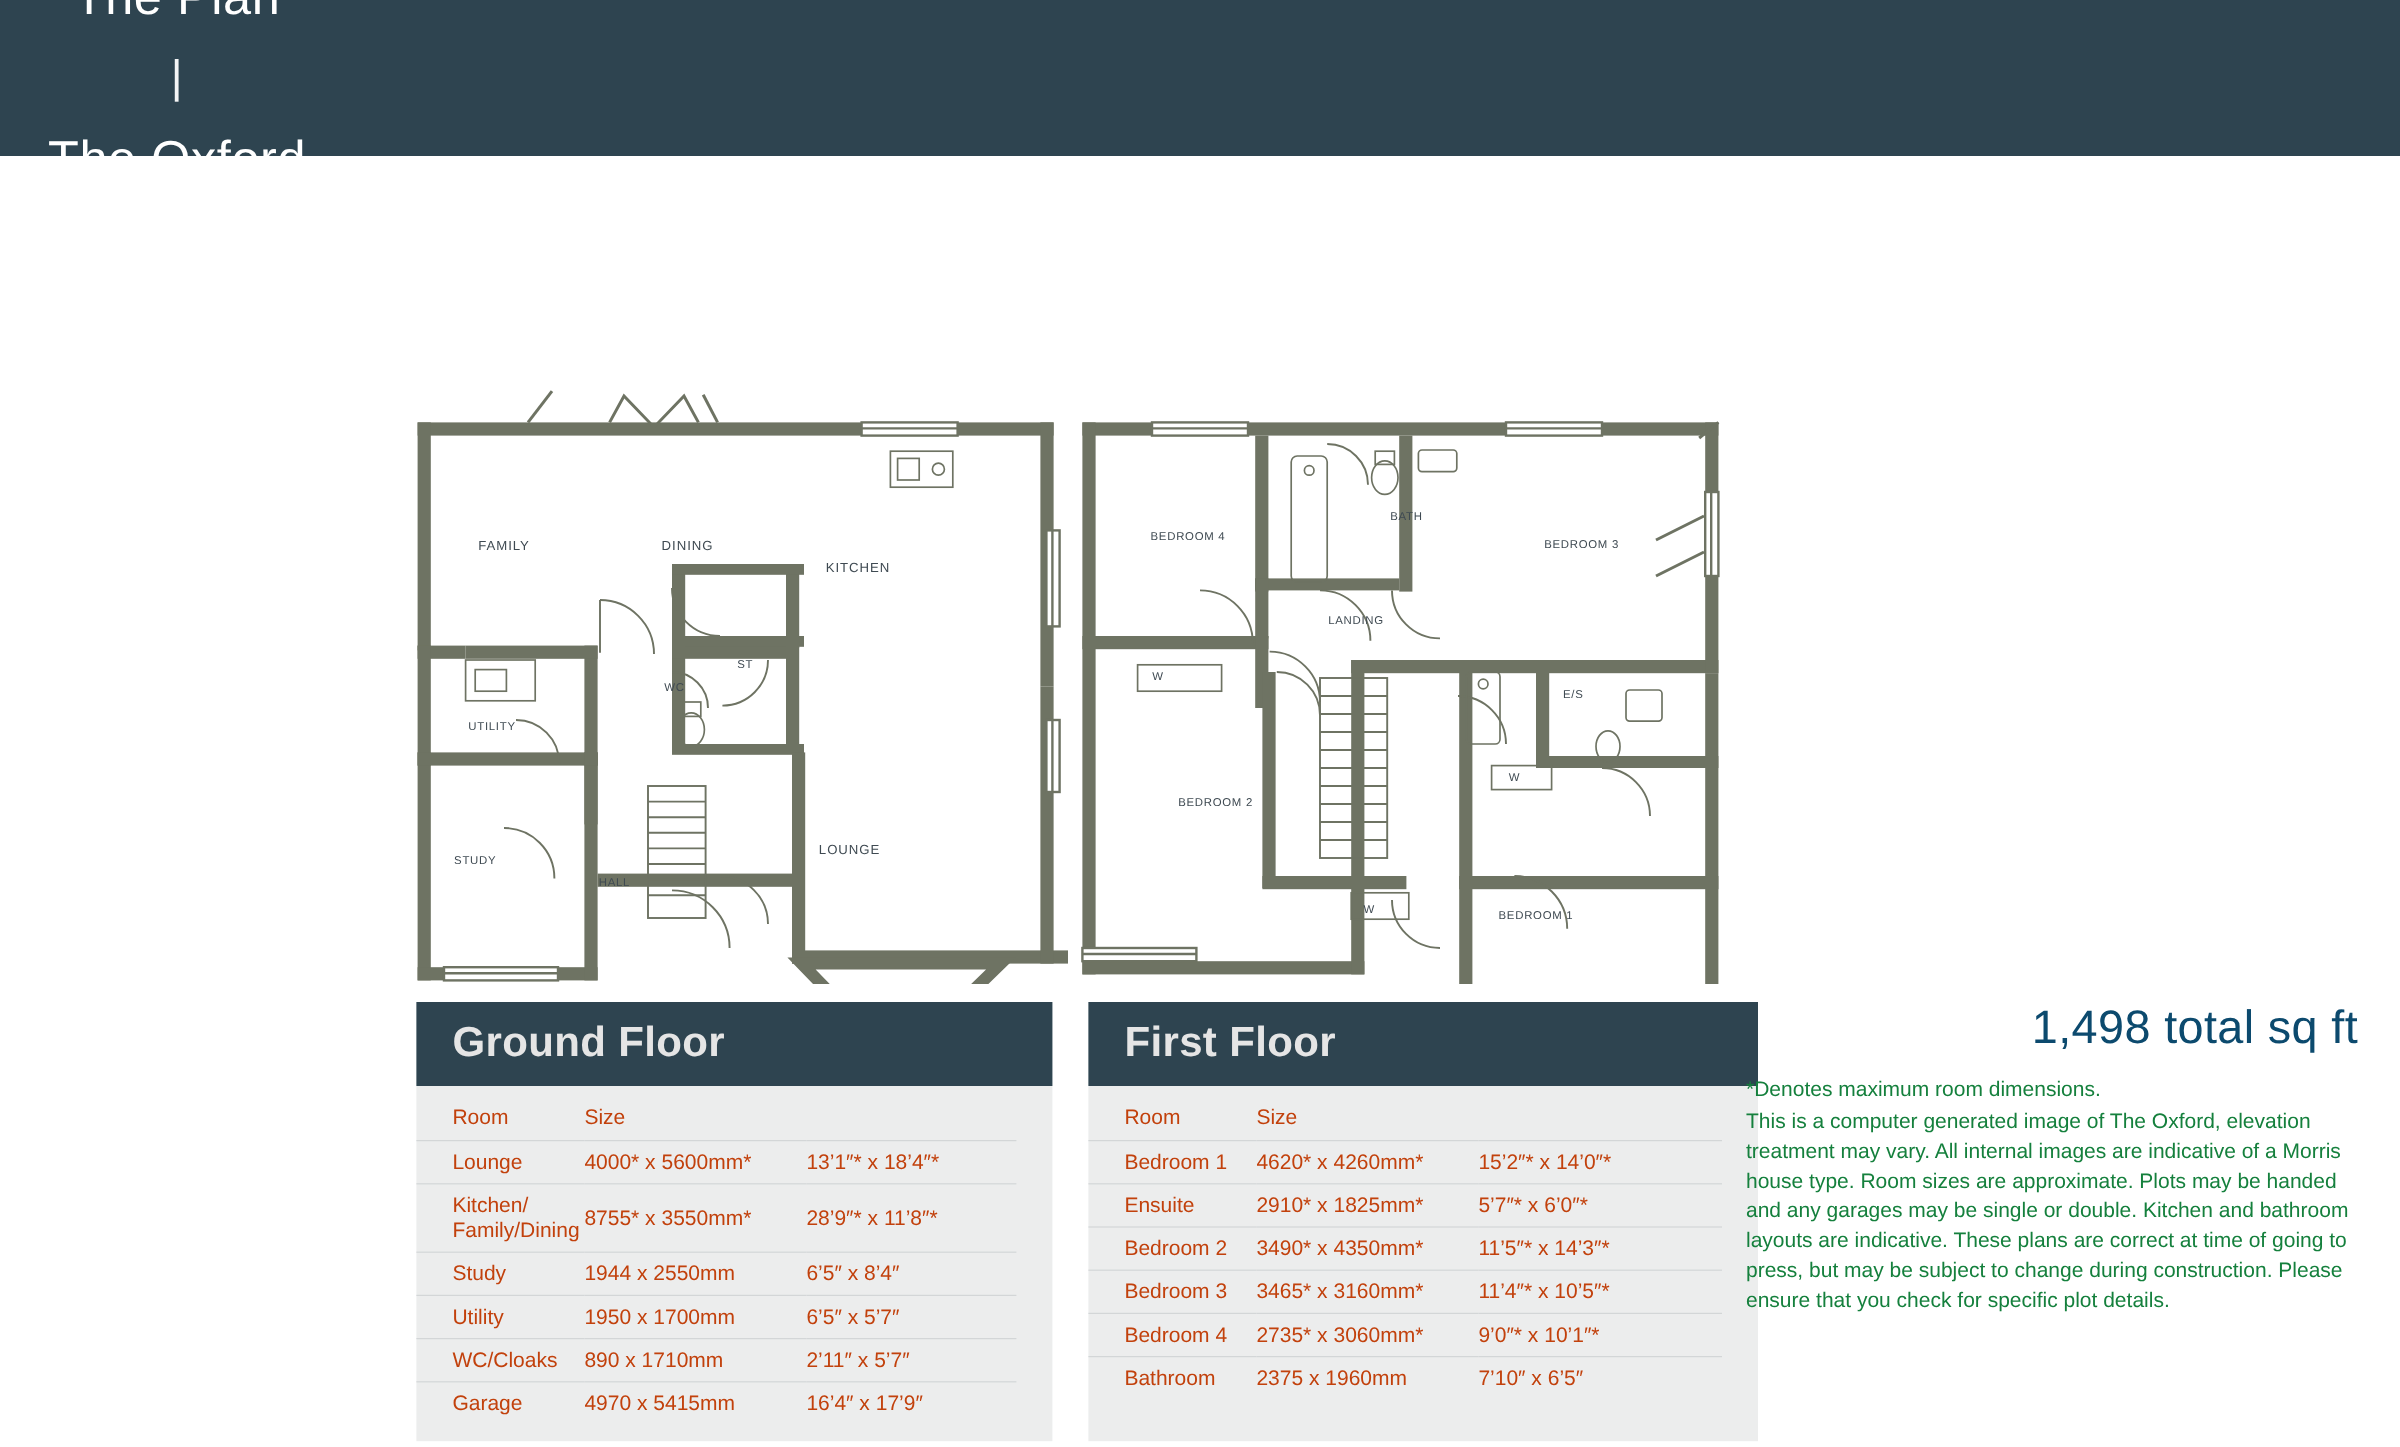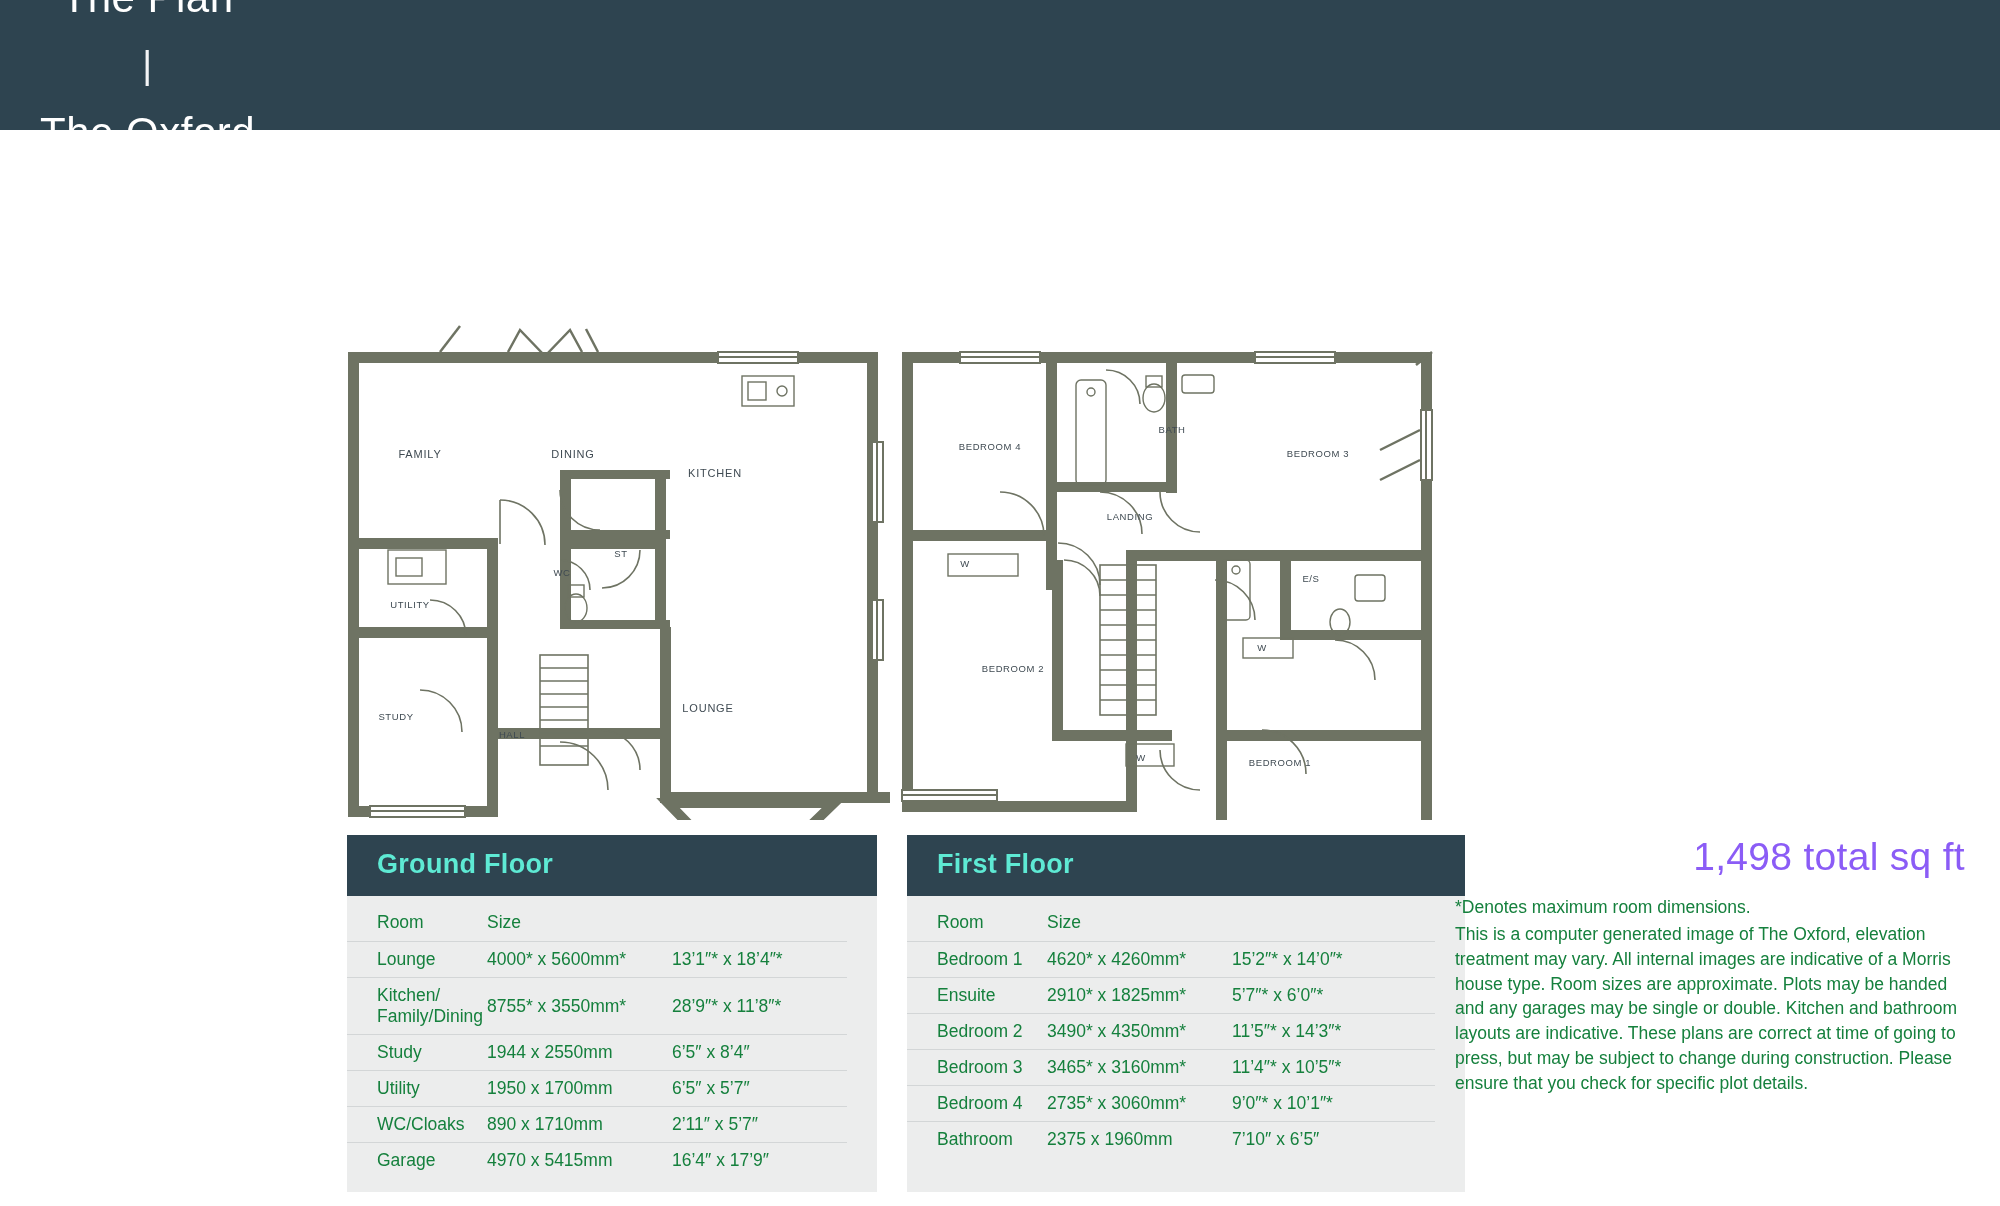--- a/index.html
+++ b/index.html
@@ -42,52 +42,52 @@
     top:835px; left:0;
     width:2000px;
     display:flex;
     padding-left:347px;
     gap:30px;
   }
   .table-block { background:#eceded; width:530px; }
   .table-block.first { width:558px; }
   .table-head {
     background:#2e4450;
-    color:#5eead4;
-    font-size:27px;
+    color:#e5e5e5;
+    font-size:35px;
     font-weight:bold;
     padding:14px 0 16px 30px;
     letter-spacing:.3px;
   }
   table { width:100%; border-collapse:collapse; }
   th, td {
     text-align:left;
     font-size:17.5px;
     font-weight:400;
-    color:#15803d;
+    color:#c2410c;
     padding:7px 0 7px 0;
   }
   th { padding-top:16px; padding-bottom:8px; }
   thead th { font-size:17.5px; }
   tbody tr { border-top:1px solid #d3d6d7; }
   .c-room { width:140px; padding-left:30px; }
   .c-metric { width:185px; }
   .c-imp { width:auto; }
   .table-inner { padding:0 30px 14px 0; }
 
   
   .right-col {
     position:absolute;
     top:835px;
     left:1455px;
     width:510px;
   }
   .total-sqft {
     font-size:39px;
-    color:#8b5cf6;
+    color:#0c4a6e;
     text-align:right;
     font-weight:400;
     letter-spacing:.3px;
     margin-bottom:16px;
   }
   .disclaimer {
     font-size:17.5px;
     line-height:1.42;
     color:#15803d;
   }

